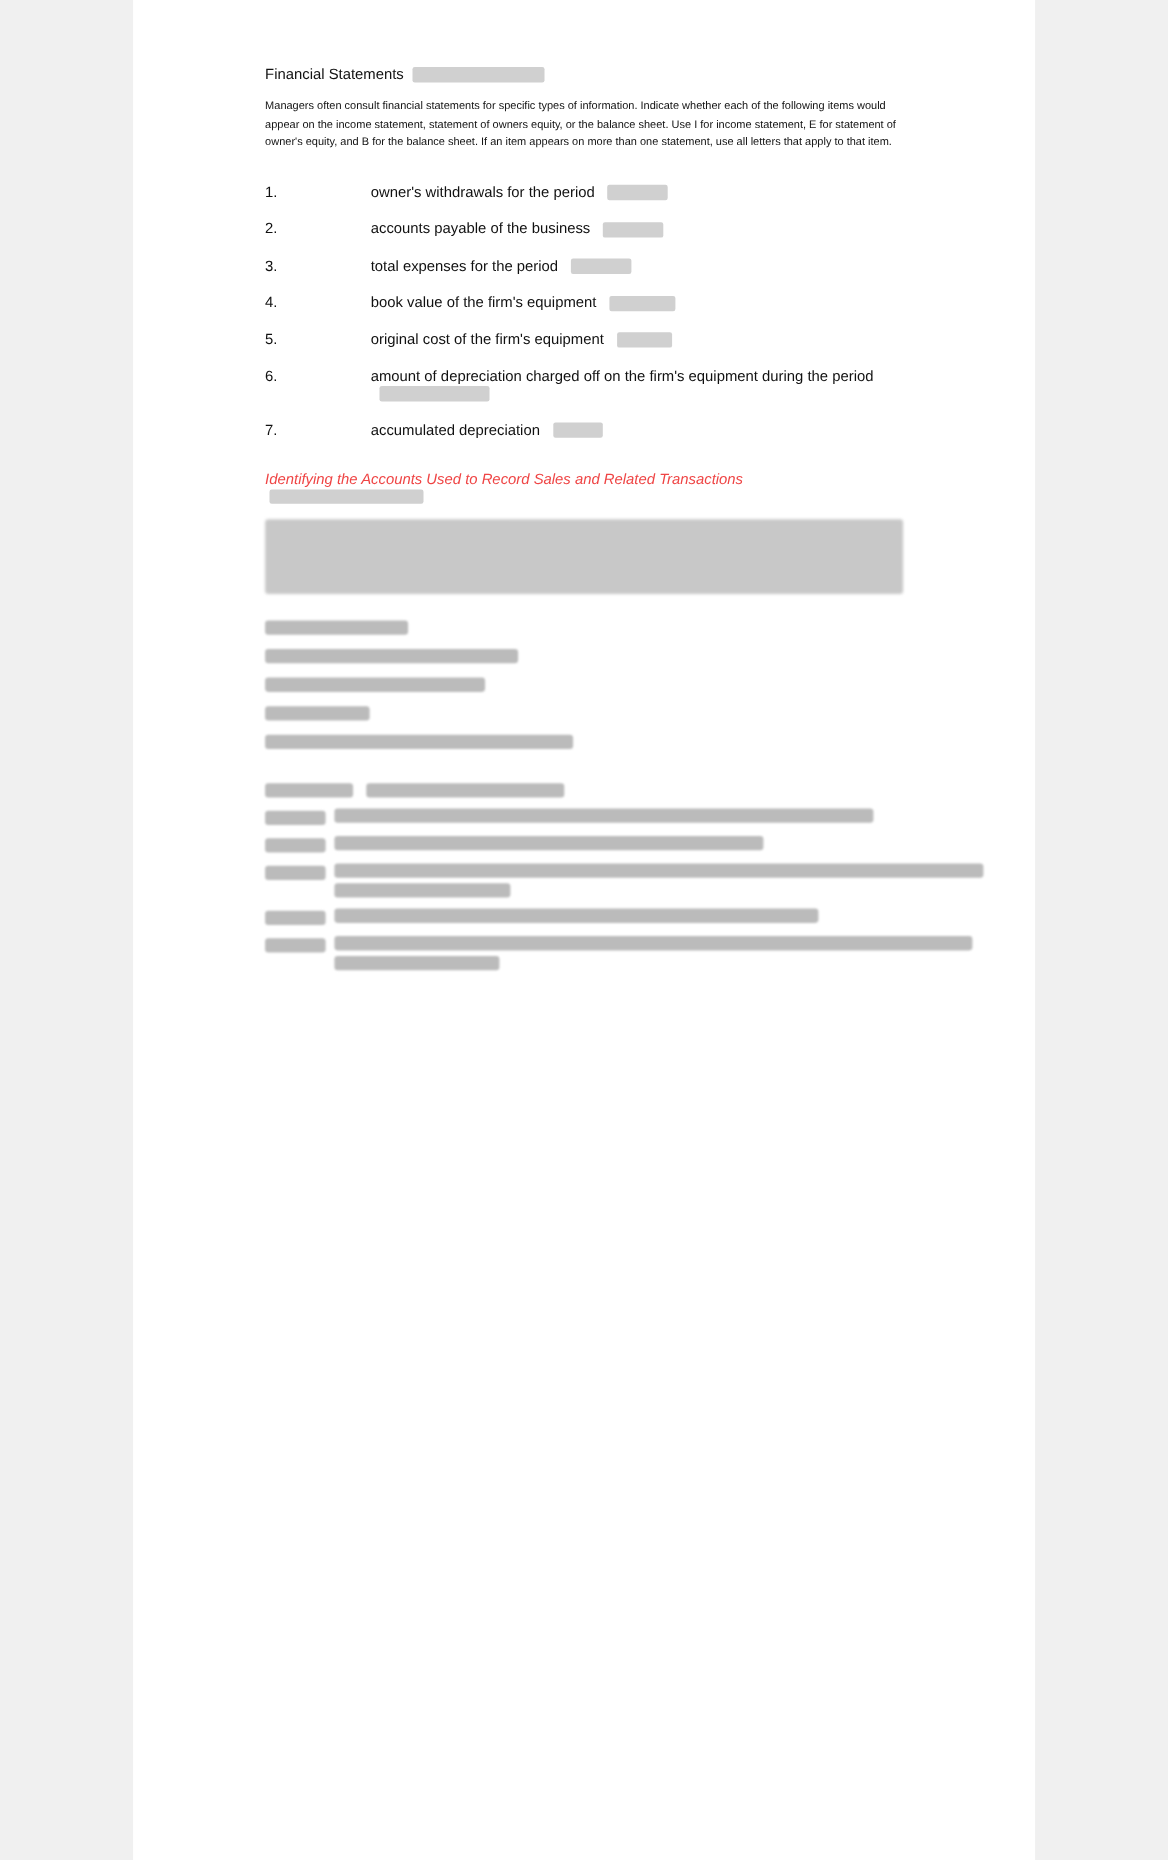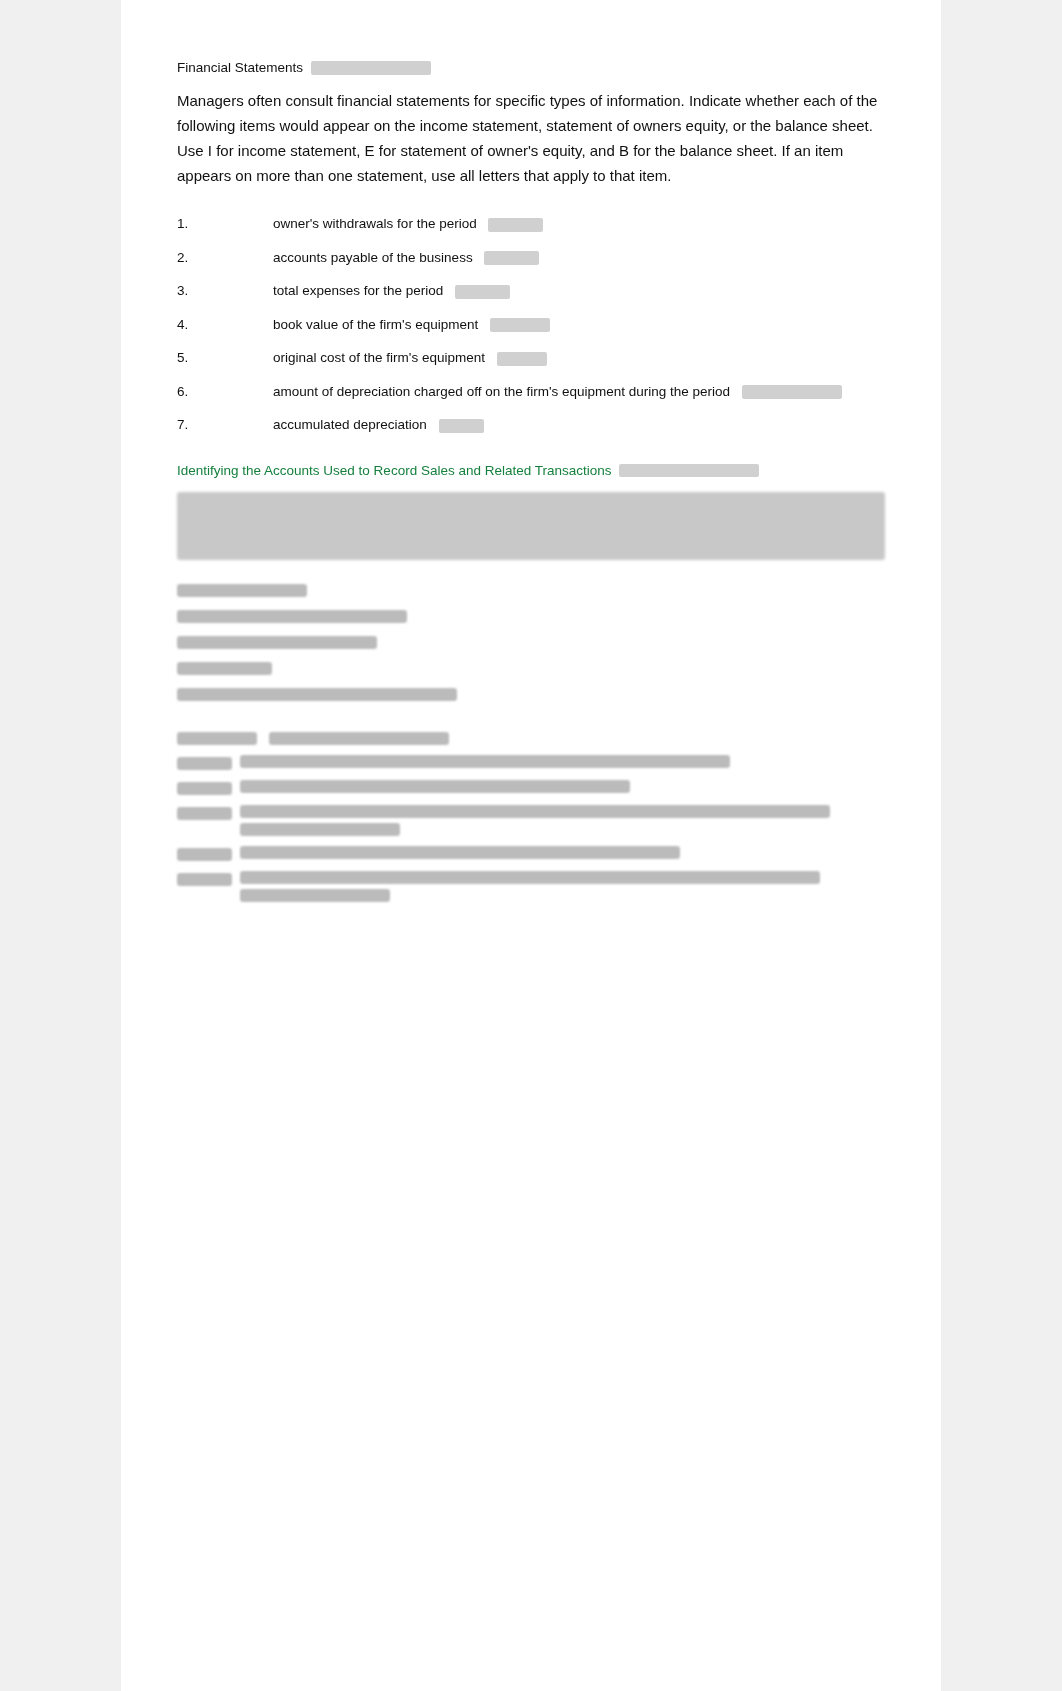--- a/index.html
+++ b/index.html
@@ -14,21 +14,21 @@
       font-size: 14px;
       color: #222;
       width: 1062px;
       min-height: 1691px;
     }
 
     .page {
       background-color: #fff;
       width: 820px;
       margin: 0 auto;
-      padding: 60px 56px;
+      padding: 60px 120px;
       min-height: 1691px;
     }
 
     .section-title {
       font-size: 13.5px;
       font-weight: normal;
       margin-bottom: 14px;
       color: #111;
     }
 
@@ -36,21 +36,21 @@
       display: inline-block;
       background-color: #d0d0d0;
       height: 14px;
       width: 120px;
       vertical-align: middle;
       margin-left: 4px;
       border-radius: 2px;
     }
 
     .intro-text {
-      font-size: 15px;
+      font-size: 10px;
       line-height: 1.65;
       margin-bottom: 28px;
       color: #111;
     }
 
     .items-list {
       list-style: none;
       margin: 10px 0 30px 0;
     }
 
@@ -79,22 +79,23 @@
       display: inline-block;
       background-color: #d0d0d0;
       height: 14px;
       border-radius: 2px;
       margin-left: 8px;
       vertical-align: middle;
     }
 
     .section2-title {
       font-size: 13.5px;
-      color: #15803d;
+      color: #ef4444;
       margin-bottom: 14px;
+      font-style: italic;
     }
 
     .section2-title .title-blur {
       display: inline-block;
       background-color: #d0d0d0;
       height: 13px;
       width: 140px;
       border-radius: 2px;
       margin-left: 4px;
       vertical-align: middle;

